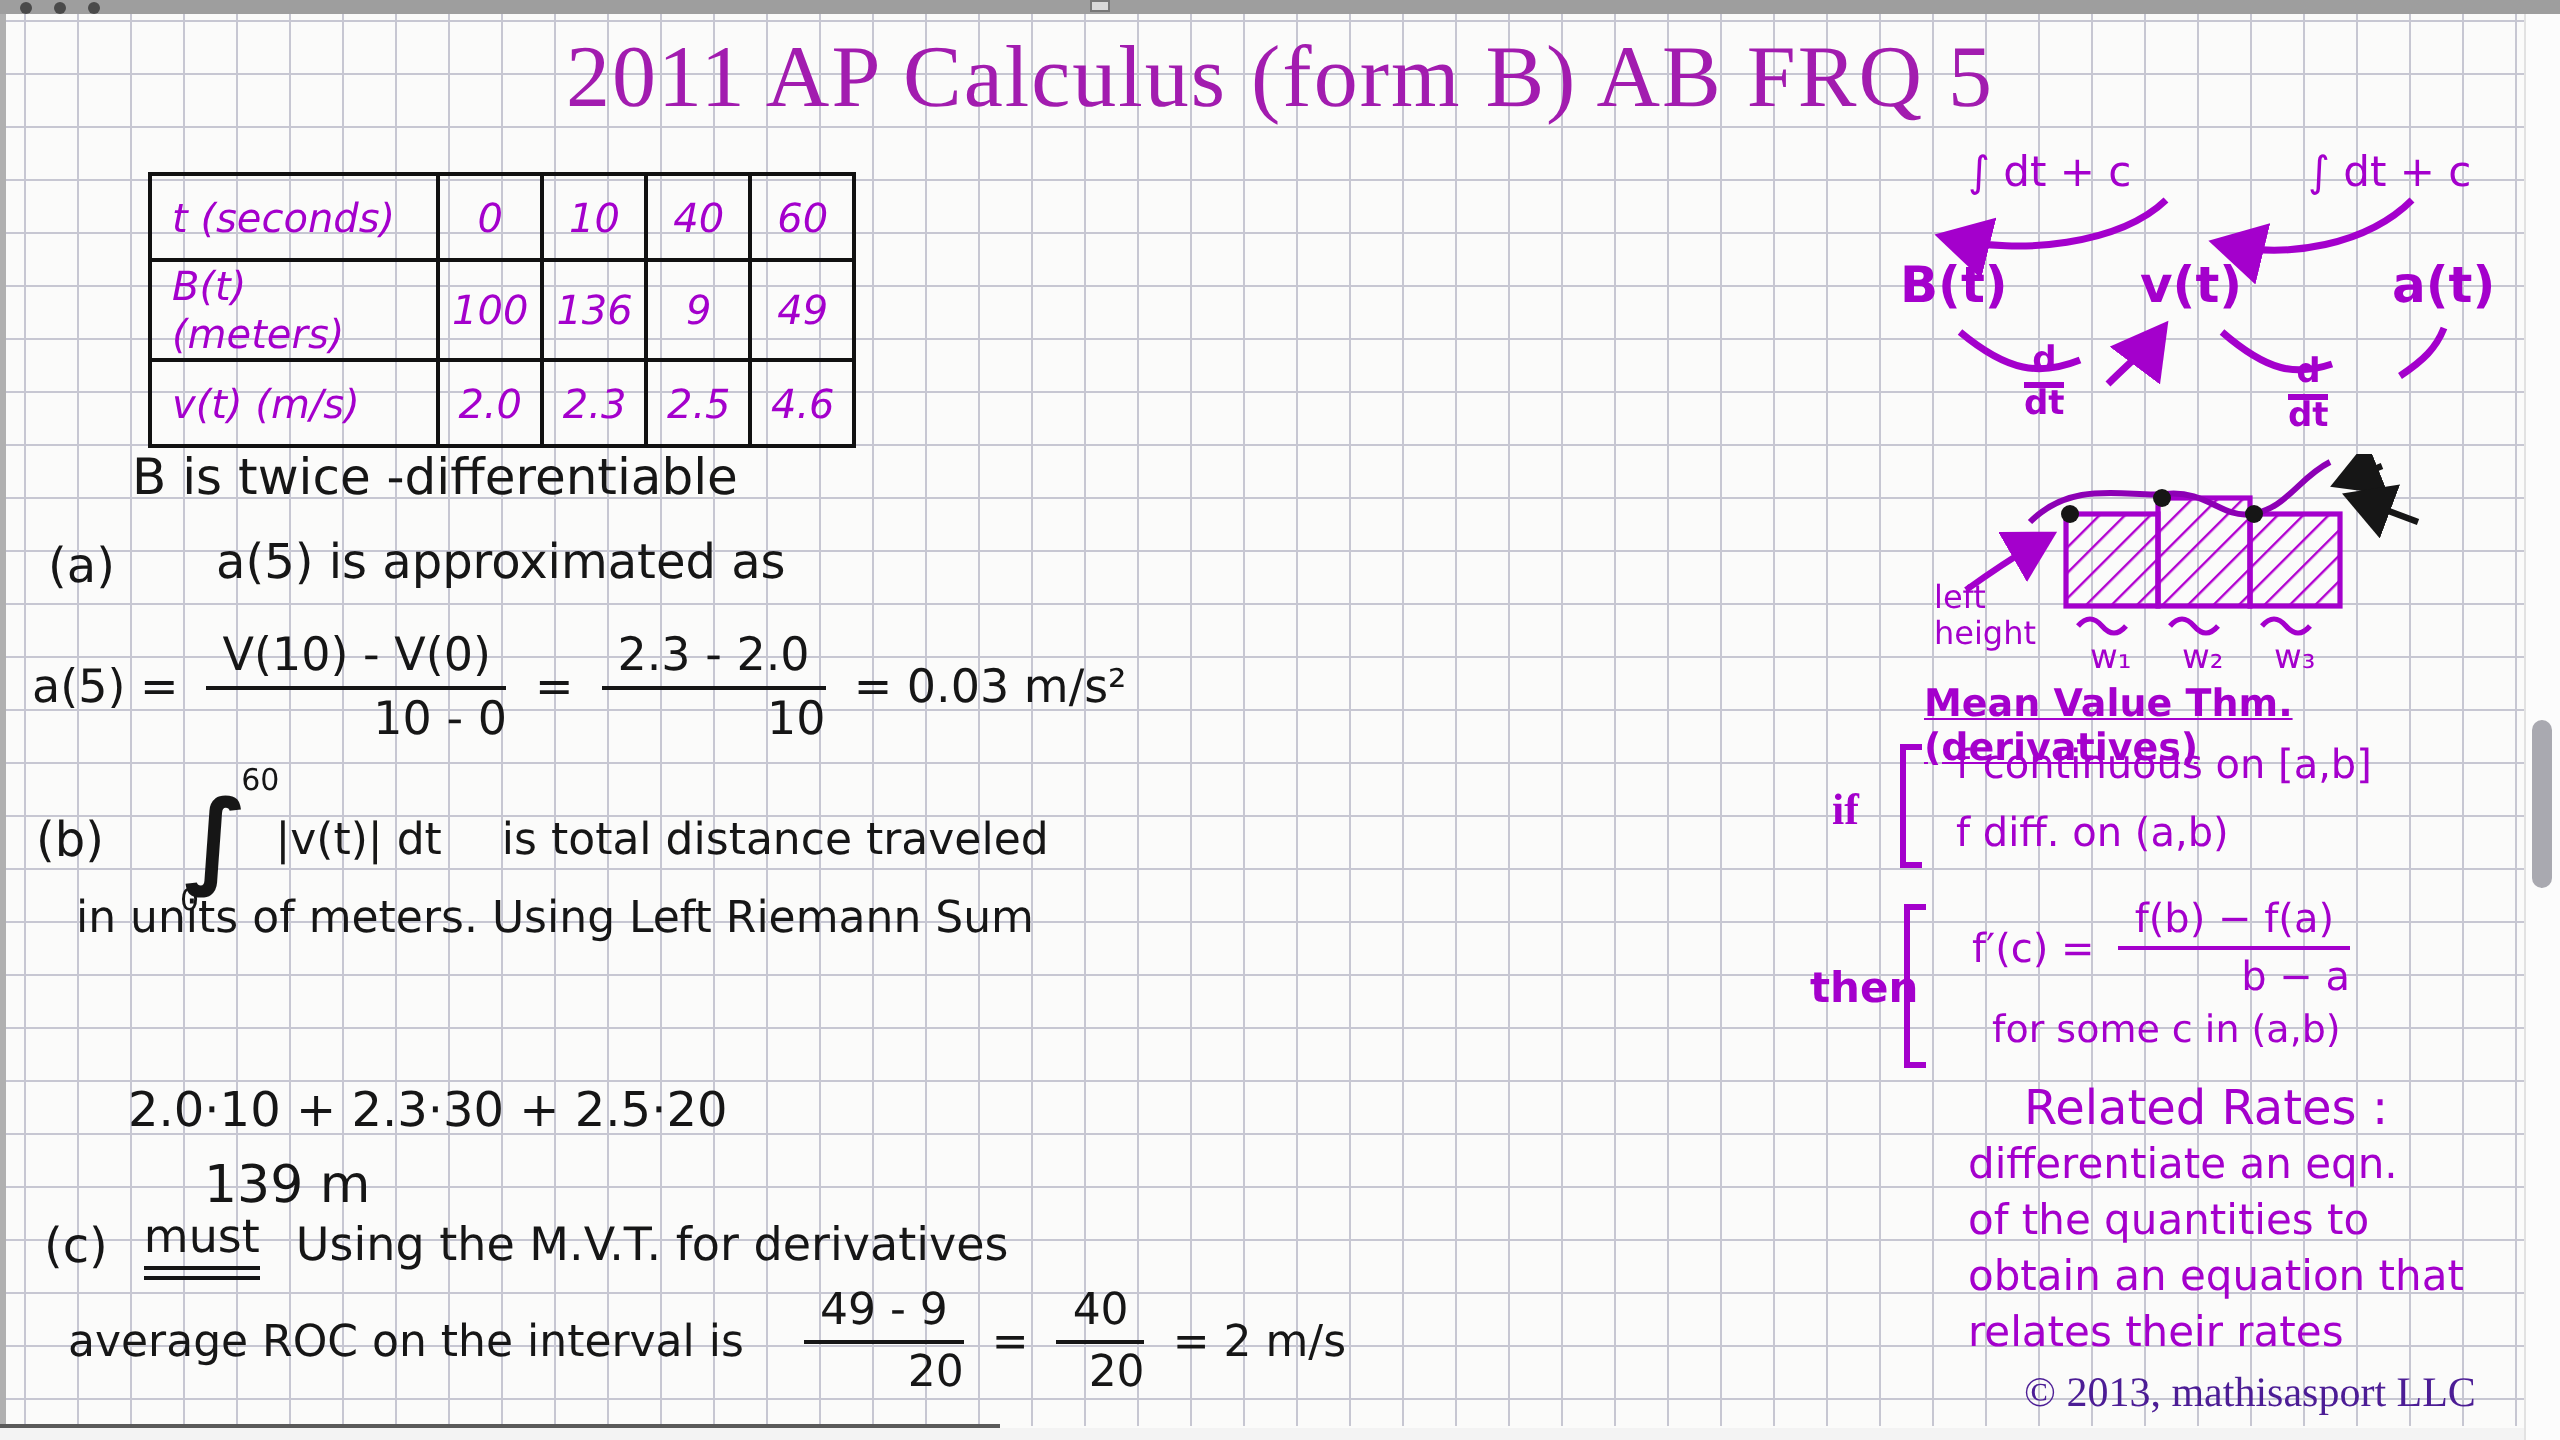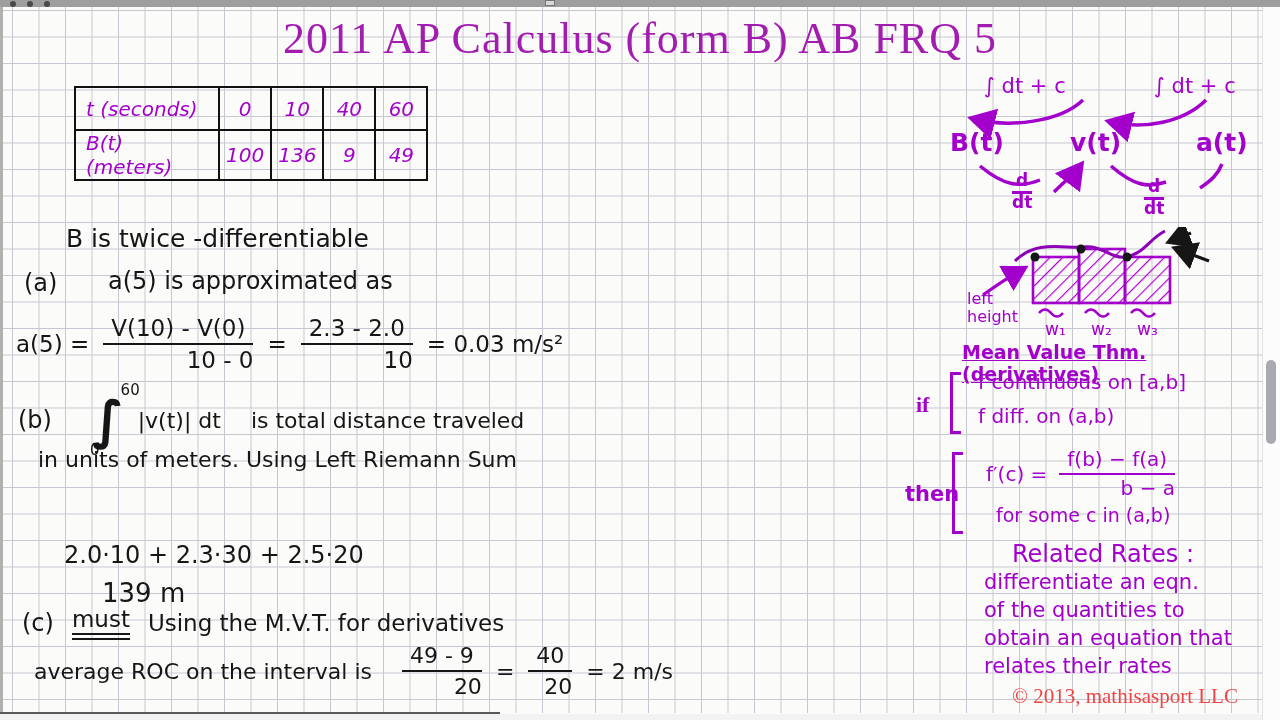--- a/index.html
+++ b/index.html
@@ -25,21 +25,21 @@
   #bottomline { position:absolute; left:0; top:712px; width:500px; height:2px; background:#5a5a5a; z-index:31; }
   #scroll-track { position:absolute; right:0; top:7px; width:17px; height:713px; background:#fcfcfc; border-left:1px solid #e2e2e2; z-index:35; }
   #scroll-thumb { position:absolute; left:3px; top:353px; width:10px; height:84px; border-radius:6px; background:#a9a9b0; }
 
   .abs { position:absolute; }
   .hw  { color:#161616; }
   .hwm { color:#a400cc; }
   .serif { font-family:"Liberation Serif", serif; }
 
   #title { left:0; top:13px; width:1280px; text-align:center; font-size:44px; color:#a21caf; letter-spacing:1px; }
-  #copyright { left:1012px; top:684px; font-size:21px; color:#ef4444; }
+  #copyright { left:1012px; top:684px; font-size:21px; color:#4c1d95; }
 
   
   #data-table { left:74px; top:86px; border-collapse:collapse; z-index:5; }
   #data-table td {
     border:2.5px solid #111; font-size:20px; color:#a400cc;
     text-align:center; padding:0 6px; height:41px; font-style:italic;
   }
   #data-table td.lbl { width:126px; text-align:left; padding-left:10px; }
   #data-table td.val { min-width:38px; }
 
@@ -92,20 +92,27 @@
       <td class="val">10</td>
       <td class="val">40</td>
       <td class="val">60</td>
     </tr>
     <tr>
       <td class="lbl">B(t) (meters)</td>
       <td class="val">100</td>
       <td class="val">136</td>
       <td class="val">9</td>
       <td class="val">49</td>
+    </tr>
+    <tr>
+      <td class="lbl">v(t) (m/s)</td>
+      <td class="val">2.0</td>
+      <td class="val">2.3</td>
+      <td class="val">2.5</td>
+      <td class="val">4.6</td>
     </tr>
   </tbody>
     </table>
 
   <div class="abs hw" style="left:66px; top:224px; font-size:25px;">B is twice -differentiable</div>
 
   <div class="abs hw" style="left:24px; top:269px; font-size:24px;">(a)</div>
   <div class="abs hw" style="left:108px; top:267px; font-size:24px;">a(5) is approximated as</div>
 
   <div class="abs hw row" style="left:16px; top:312px; font-size:23px; gap:14px; height:64px;">

